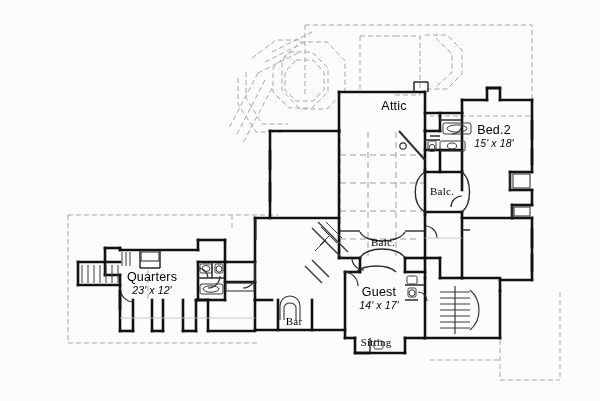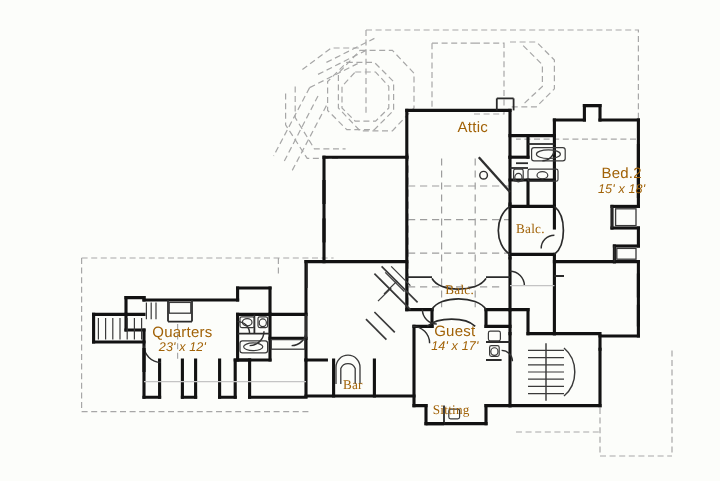--- a/index.html
+++ b/index.html
@@ -24,21 +24,21 @@
     position: absolute;
     left: 0;
     top: 0;
     width: 600px;
     height: 401px;
     display: block;
   }
   .room-label {
     position: absolute;
     text-align: center;
-    color: #a16207;
+    color: #000000;
     line-height: 1.08;
     white-space: nowrap;
     pointer-events: none;
     transform: translate(-50%, -50%);
   }
   .room-label .rl-name {
     display: block;
     font-size: 12.5px;
     letter-spacing: 0.2px;
   }
@@ -374,33 +374,33 @@
       <path d="M 425 238 L 462 238"></path>
       <path d="M 120 318 L 255 318"></path>
     </g>
   </svg>
 
   <div class="room-label" style="left:394px; top:107px;">
     <span class="rl-name">Attic</span>
     <span class="rl-dim"></span>
   </div>
 
-  <div class="room-label" style="left:518px; top:136px;margin-top:15px;">
+  <div class="room-label" style="left:494px; top:136px;">
     <span class="rl-name">Bed.2</span>
     <span class="rl-dim">15' x 18'</span>
   </div>
 
 
 
   <div class="room-label" style="left:152px; top:283px;">
     <span class="rl-name">Quarters</span>
     <span class="rl-dim">23' x 12'</span>
   </div>
 
-  <div class="room-label" style="left:379px; top:282px;">
+  <div class="room-label" style="left:379px; top:298px;">
     <span class="rl-name">Guest</span>
     <span class="rl-dim">14' x 17'</span>
   </div>
 
   <div class="room-label small" style="left:442px; top:192px;">
     <span class="rl-name">Balc.</span>
   </div>
 
   <div class="room-label small" style="left:383px; top:243px;">
     <span class="rl-name">Balc.</span>

